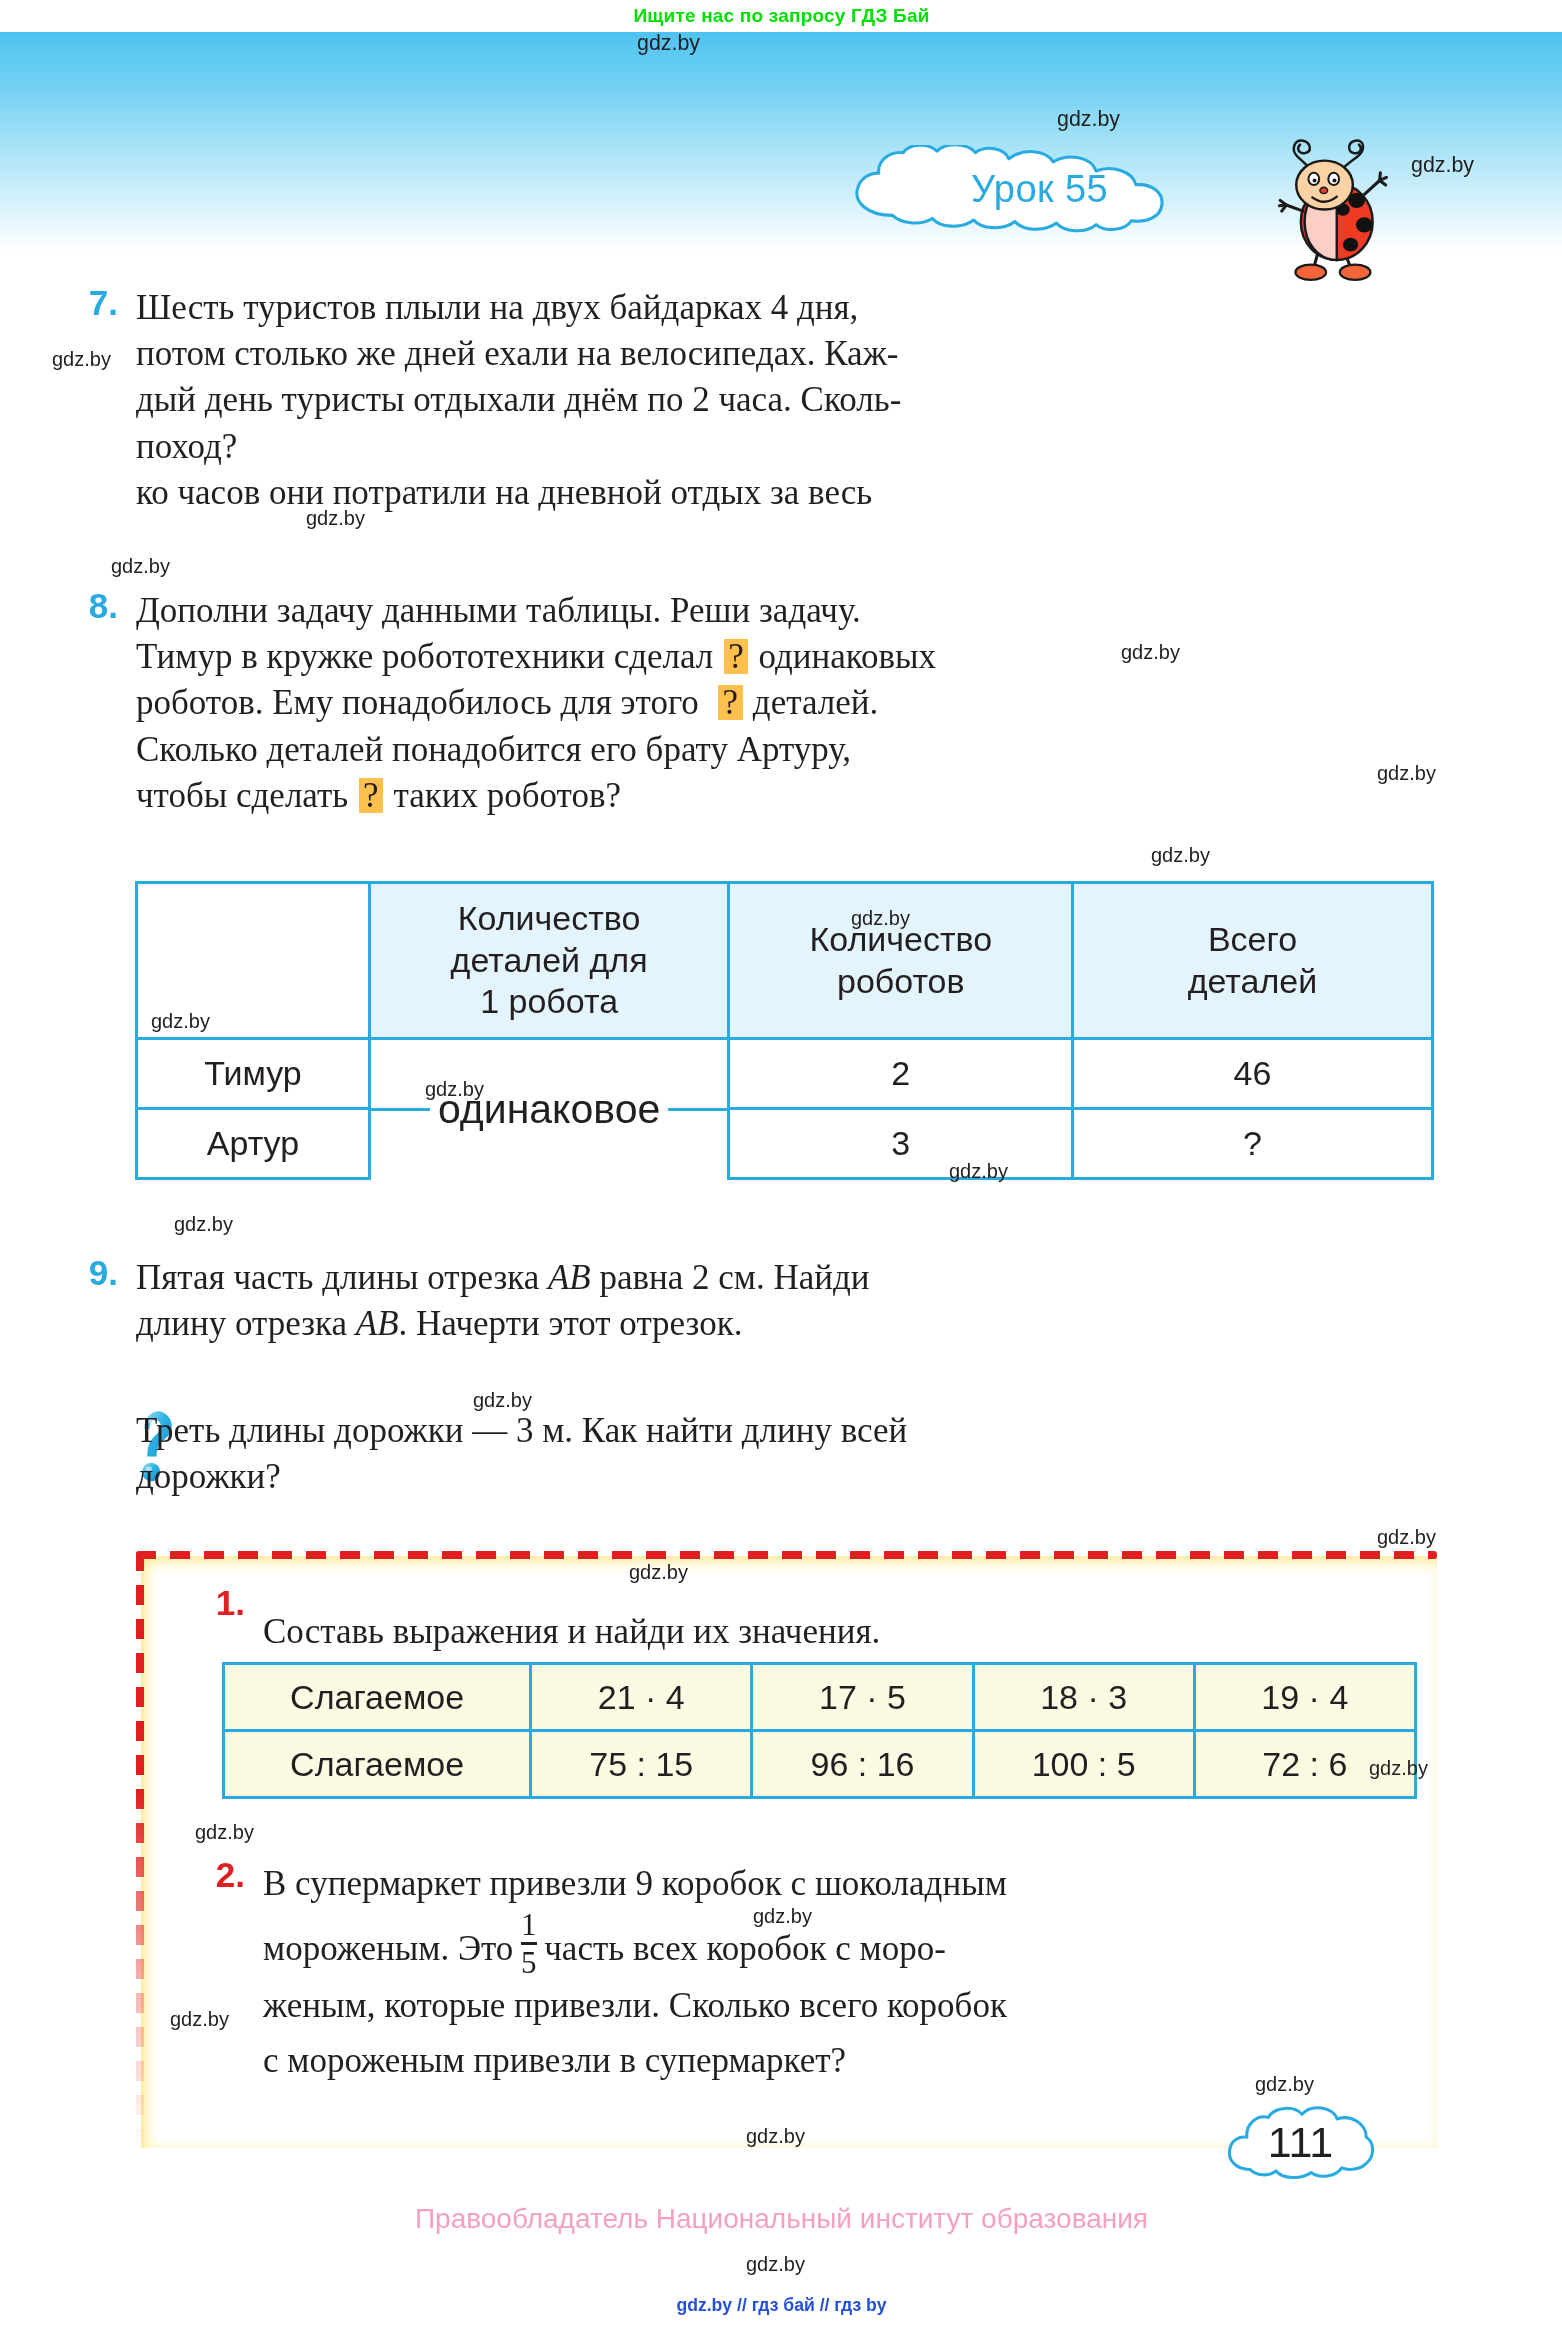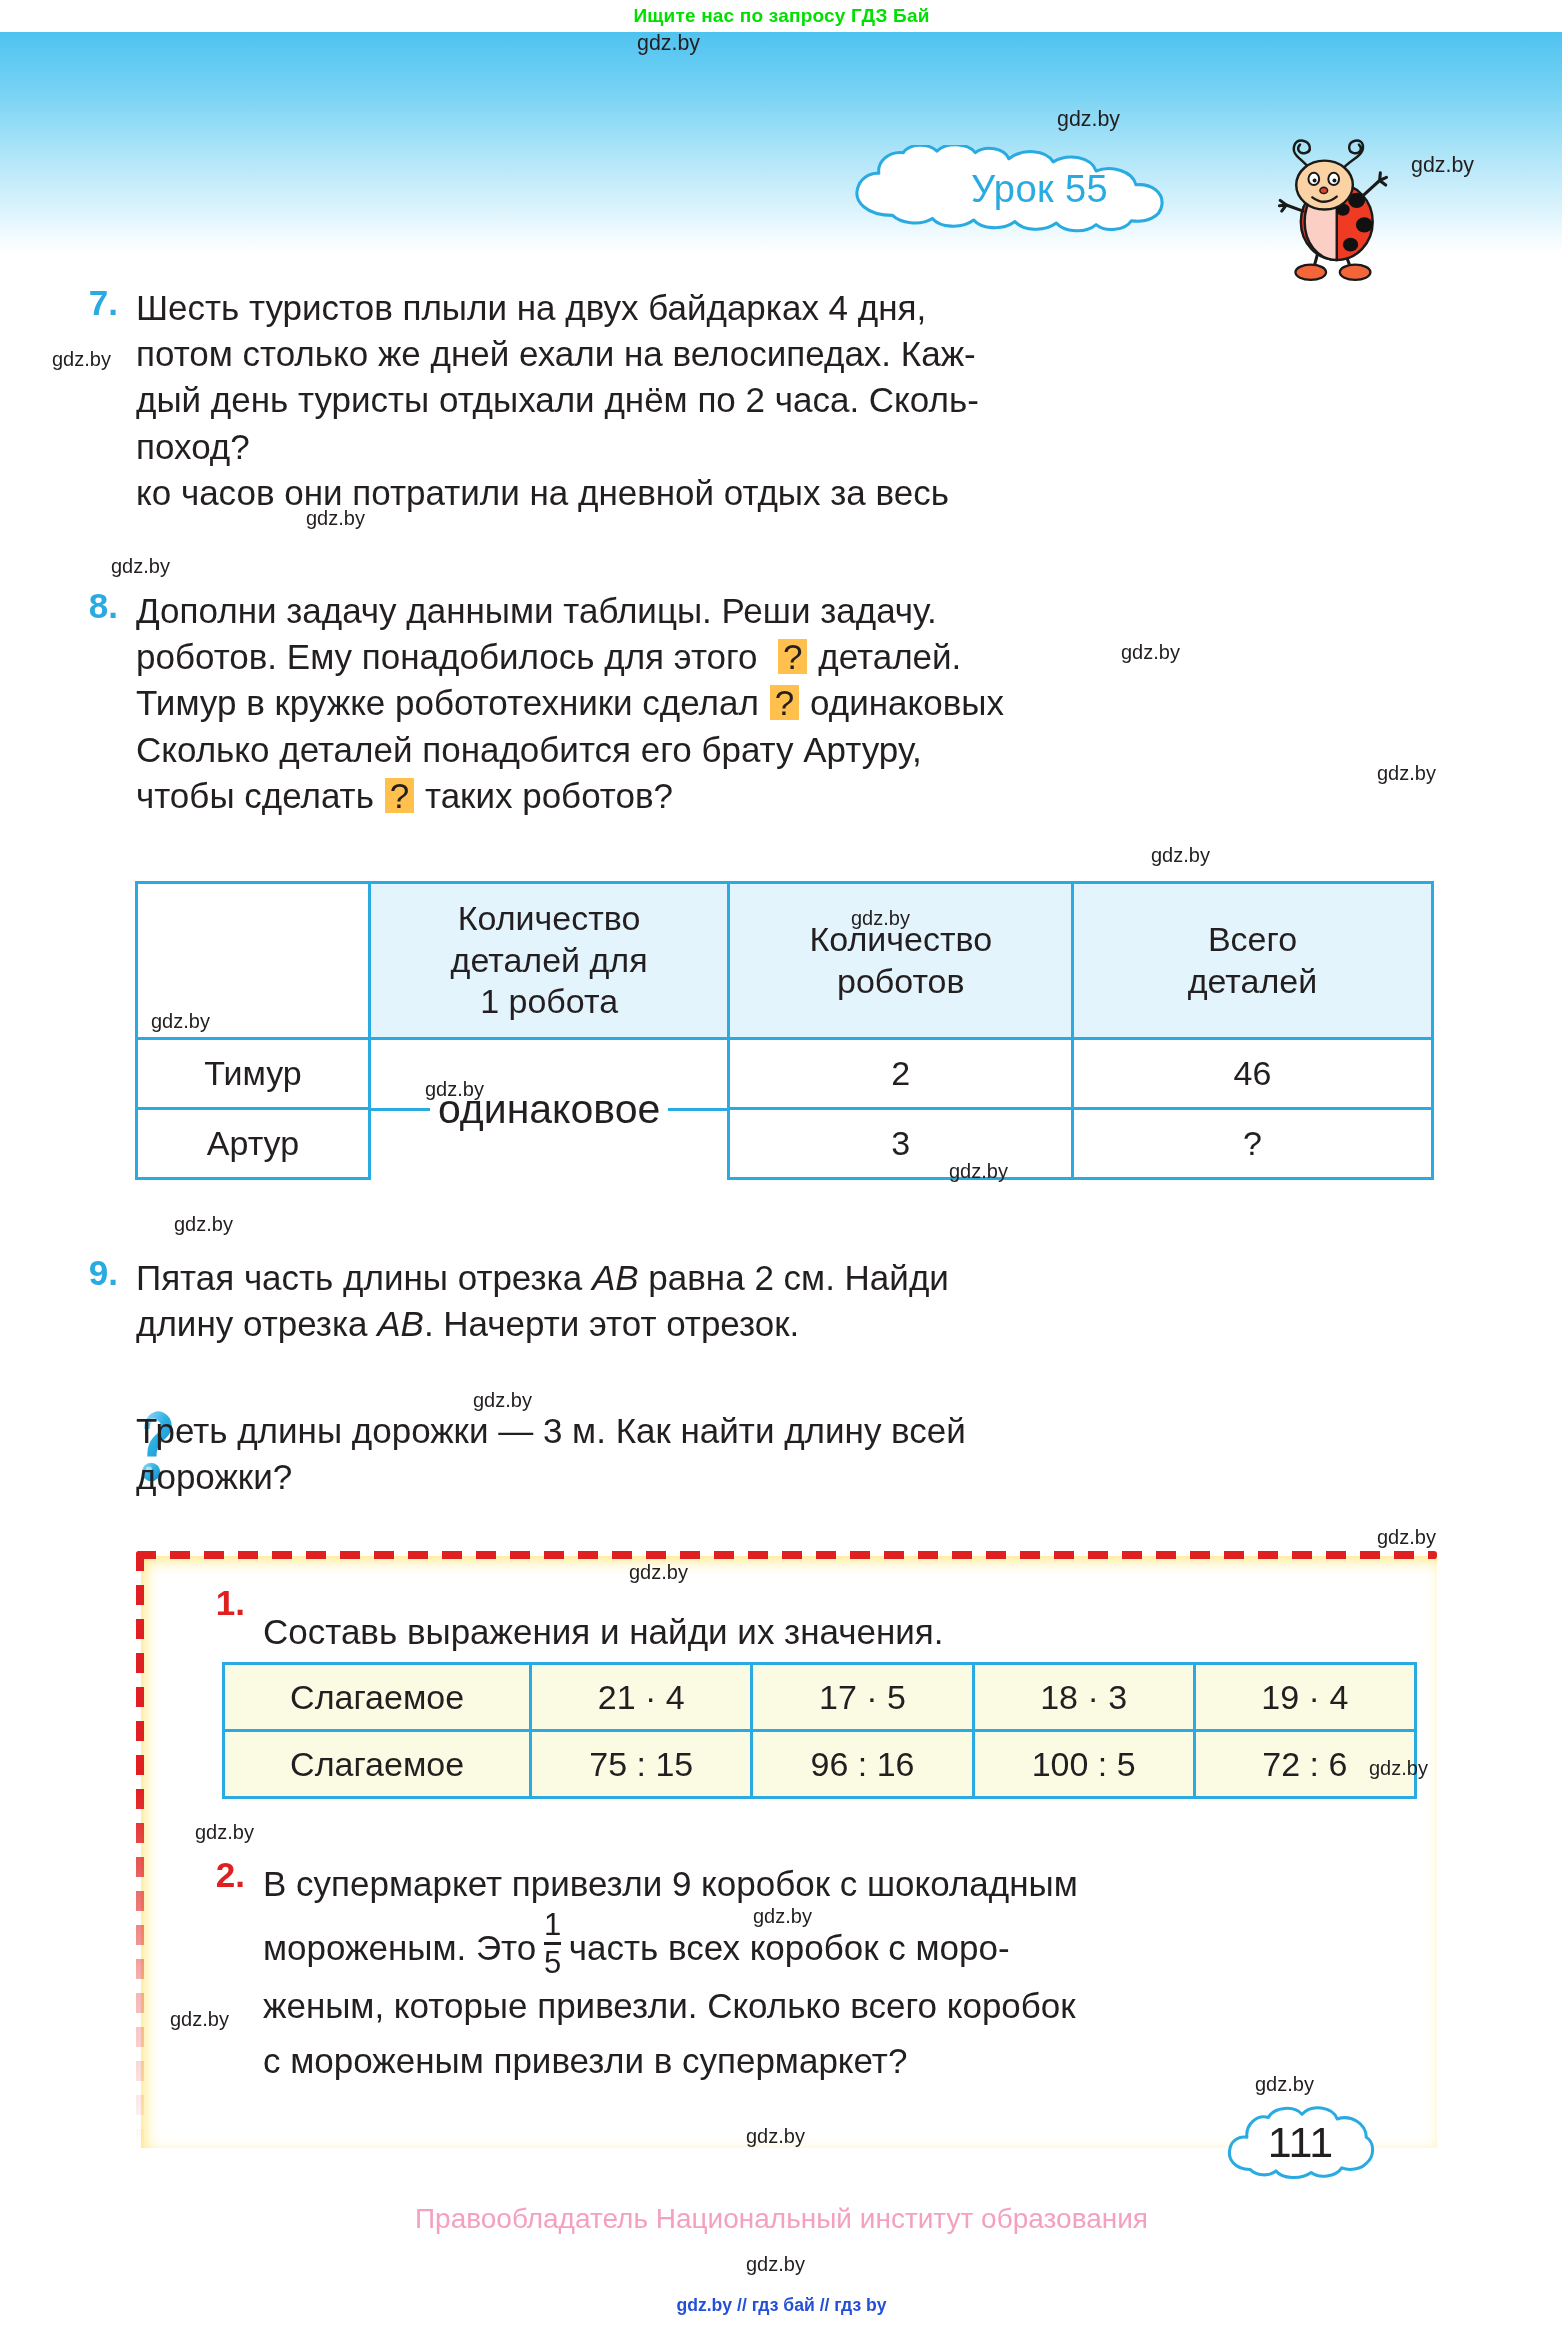--- a/index.html
+++ b/index.html
@@ -52,20 +52,21 @@
   .task{position:absolute;z-index:10;}
   .task .num{
     position:absolute;left:0;top:0;width:66px;text-align:right;
     font-size:35px;font-weight:bold;color:#29abe2;line-height:1.05;
   }
   .task .num.red{color:#e02020;}
   .task .body{
     position:absolute;left:84px;top:0;
     font-size:35px;color:#231f20;line-height:1.32;
     text-align:justify;
+    font-family:Liberation Serif, serif;
   }
   .task .body .ln{display:block;white-space:nowrap;}
   i.it{font-style:italic;}
 
   
   .qbox{
     display:inline-block;background:#ffc04d;color:#231f20;
     padding:0 4.6px;line-height:1.0;margin:0 1.5px;
   }
 
@@ -236,22 +237,22 @@
       <span class="ln">дый день туристы отдыхали днём по 2 часа. Сколь-</span>
       <span class="ln">поход?</span>
       <span class="ln">ко часов они потратили на дневной отдых за весь</span>
     </div>
   </div>
 
   <div class="task" style="left:52px;top:588px;width:1377px;">
     <div class="num">8.</div>
     <div class="body" style="width:1301px;">
       <span class="ln">Дополни задачу данными таблицы. Реши задачу.</span>
+      <span class="ln"><span>Тимур в кружке робототехники сделал</span> <span class="qbox">?</span> <span>одинаковых</span></span>
       <span class="ln"><span>роботов. Ему понадобилось для этого</span>&nbsp; <span class="qbox">?</span> <span>деталей.</span></span>
-      <span class="ln"><span>Тимур в кружке робототехники сделал</span> <span class="qbox">?</span> <span>одинаковых</span></span>
       <span class="ln">Сколько деталей понадобится его брату Артуру,</span>
       <span class="ln"><span>чтобы сделать</span> <span class="qbox">?</span> <span>таких роботов?</span></span>
     </div>
   </div>
 
   <table class="tbl1">
     <tbody>
         <tr>
       <td class="corner" style="width:230px;height:153px;"></td>
       <td class="hd" style="width:344px;">

